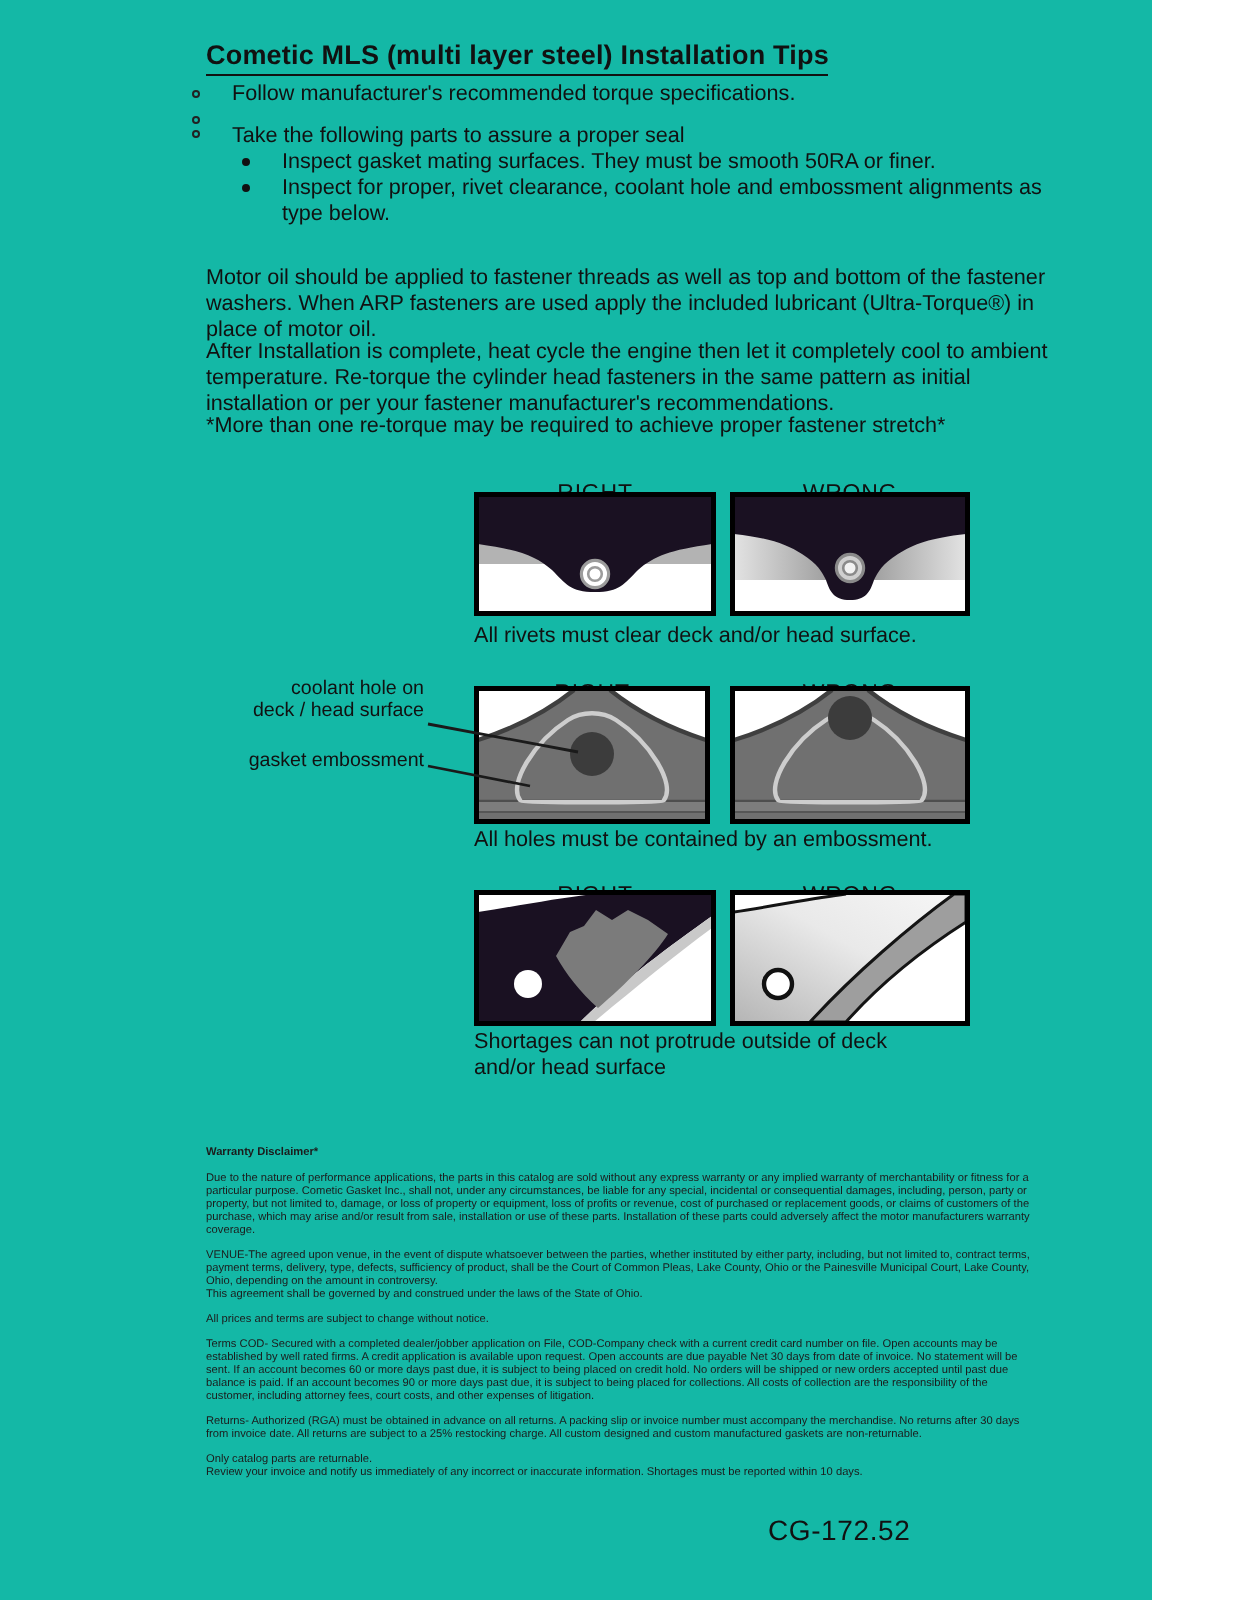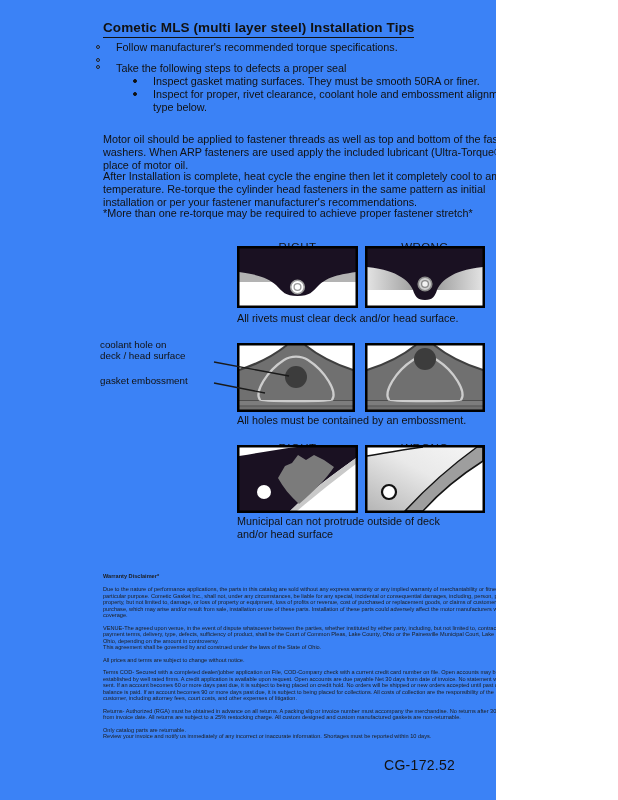--- a/index.html
+++ b/index.html
@@ -1,43 +1,43 @@
 <!DOCTYPE html>
 <html><head>
 <meta charset="utf-8">
 <style>
   * { margin:0; padding:0; box-sizing:border-box; }
   html,body { background:#ffffff; }
   .page {
-    position:relative; width:496px; height:800px; background:#3b82f6;
+    position:relative; width:576px; height:800px; background:#14b8a6;
     font-family:"Liberation Sans", sans-serif; color:#111; overflow:hidden;
   }
   .title {
     position:absolute; left:103px; top:20px; font-size:13.5px; font-weight:bold;
     border-bottom:1.5px solid #111; padding-bottom:2px; letter-spacing:0.1px;
   }
   .tips { position:absolute; left:96px; top:41px; width:440px; font-size:10.8px; }
   .tip-line { display:flex; align-items:flex-start; line-height:13.2px;gap:12px; }
   .tip-line .marker {
     flex:0 0 auto; width:4px; height:4px; border:1px solid #222; border-radius:50%;
     margin:3.5px 4px 0 0;
   }
-  .tip-sub { margin-left:37px; }
+  .tip-sub { margin-left:25px; }
   .tip-sub .marker { background:#111; border-color:#111; width:4px; height:4px; margin-top:4px; }
   .h2 { position:absolute; left:103px; top:114px; font-size:12px; font-weight:bold; }
   .para { position:absolute; left:103px; width:426px; font-size:10.8px; line-height:13px; }
   .p1 { top:133px; }
   .p2 { top:170px; }
   .note { top:207px; }
   .dlabel { position:absolute; font-size:11.5px; letter-spacing:0.4px; text-align:center;margin-top:12px; }
   .dbox { position:absolute; }
   .dbox svg { display:block; width:100%; height:100%; }
   .dcaption { position:absolute; left:237px; font-size:10.8px; line-height:12.5px; white-space:pre-line; }
   .callout {
-    position:absolute; left:100px; width:112px; text-align:left;
+    position:absolute; left:100px; width:112px; text-align:right;
     font-size:9.8px; line-height:10.8px; white-space:pre-line;
   }
   .overlay { position:absolute; left:0; top:0; pointer-events:none; }
   .pageno { position:absolute; left:384px; top:757px; font-size:14px; letter-spacing:0.3px; }
   .disclaimer { position:absolute; left:103px; top:573px; width:414px; height:200px; }
   .disclaimer-inner {
     width:828px; transform:scale(0.5); transform-origin:0 0;
     font-size:11.2px; line-height:13px; color:#1c1c1c;
   }
   .disclaimer-inner .dhead { font-weight:bold; margin-bottom:13px; }
@@ -53,21 +53,21 @@
   <div class="tips">
     <div class="tip-line">
       <span class="marker"></span>
       <span>Follow manufacturer's recommended torque specifications.</span>
     </div>
     <div class="tip-line">
       <span class="marker"></span>
     </div>
     <div class="tip-line">
       <span class="marker"></span>
-      <span>Take the following steps to defects a proper seal</span>
+      <span>Take the following parts to assure a proper seal</span>
     </div>
     <div class="tip-line tip-sub">
       <span class="marker"></span>
       <span>Inspect gasket mating surfaces.  They must be smooth 50RA or finer.</span>
     </div>
     <div class="tip-line tip-sub">
       <span class="marker"></span>
       <span>Inspect for proper, rivet clearance, coolant hole and embossment alignments as type below.</span>
     </div>
   </div>
@@ -173,21 +173,21 @@
         </linearGradient>
       </defs>
       <rect x="0" y="0" width="120" height="68" fill="#ffffff"></rect>
       <path d="M2,11 C22,8 42,4 58,2 L118,2 L118,6 C96,21 66,44 52,66 L2,66 Z" fill="url(#gw3)"></path>
       <path d="M2,11 C22,8 42,4 58,2" fill="none" stroke="#141414" stroke-width="1.5"></path>
       <path d="M40,66 C62,42 90,18 112,2 L118,2 L118,16 C96,30 74,48 58,66 Z" fill="#9e9e9e" stroke="#141414" stroke-width="1.5"></path>
       <circle cx="24" cy="47" r="7" fill="#ffffff" stroke="#111" stroke-width="2.2"></circle>
       <rect x="1.25" y="1.25" width="117.5" height="65.5" fill="none" stroke="#000" stroke-width="2.5"></rect>
     </svg>
   </div>
-  <div class="dcaption" style="top:515px;">Municipal can not protrude outside of deck
+  <div class="dcaption" style="top:515px;">Shortages can not protrude outside of deck
 and/or head surface</div>
 
   <svg class="overlay" width="618" height="800" viewBox="0 0 618 800">
     <line x1="214" y1="362" x2="289" y2="376" stroke="#1a1a1a" stroke-width="1.4"></line>
     <line x1="214" y1="383" x2="265" y2="393" stroke="#1a1a1a" stroke-width="1.4"></line>
   </svg>
 
   <div class="disclaimer">
     <div class="disclaimer-inner">
       <div class="dhead">Warranty Disclaimer*</div>

